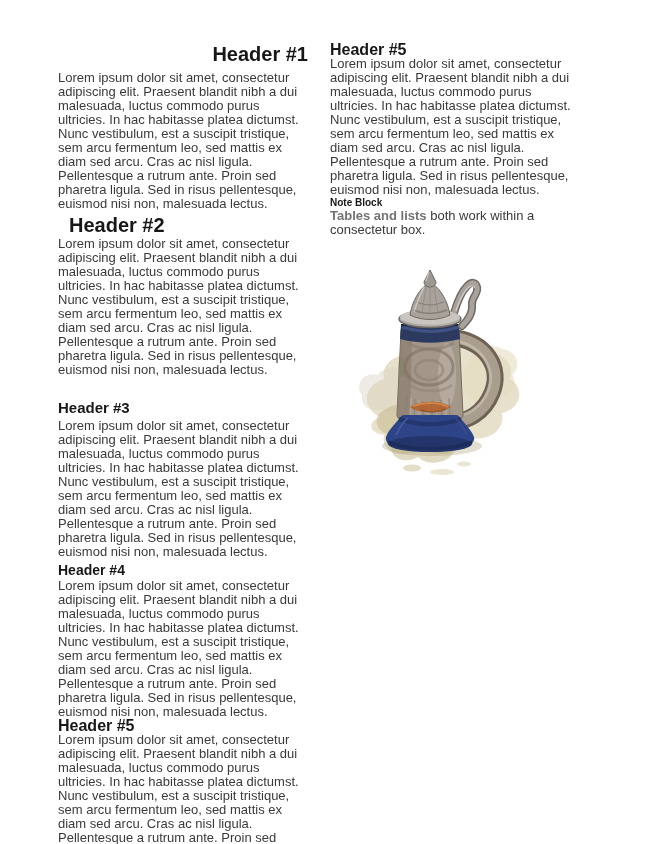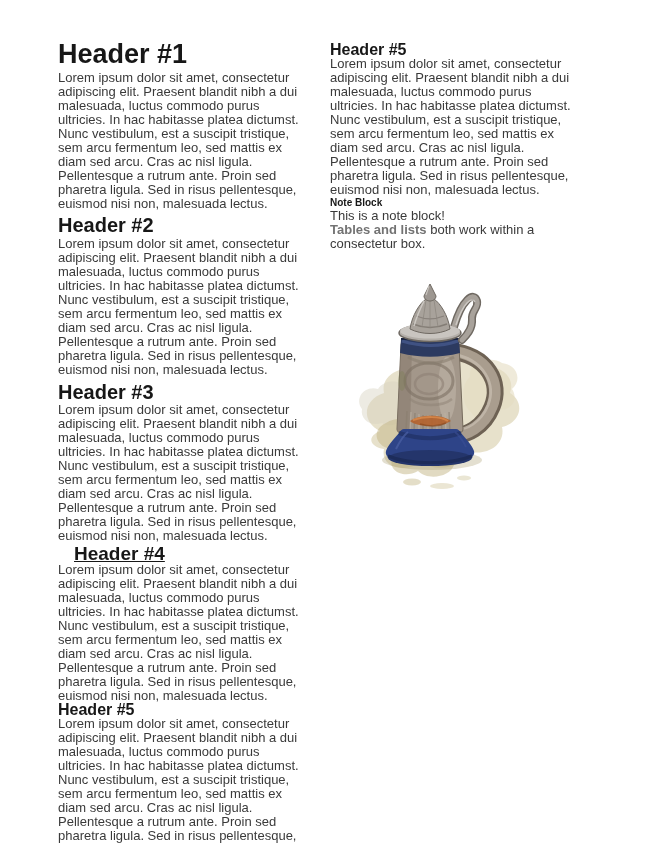--- a/index.html
+++ b/index.html
@@ -20,24 +20,24 @@
     font-size: 13px;
     line-height: 14px;
     color: #3a3a3a;
     letter-spacing: 0;
   }
   h1, h2, h3, h4, h5, .h6 {
     color: #171717;
     font-weight: 700;
     letter-spacing: 0;
   }
-  h1 { font-size: 27px;   line-height: 28px;   margin: 0 0 3px; }
-  h2 { font-size: 20px;   line-height: 21px;   margin: 4px 0 1px; }
-  h3 { font-size: 20px; line-height: 16px;   margin: 7px 0 3px; }
-  h4 { font-size: 19px; line-height: 14px;   margin: 4px 16px 2px; text-decoration: underline; }
+  h1 { font-size: 20px;   line-height: 28px;   margin: 0 0 3px; text-align: right; }
+  h2 { font-size: 20px;   line-height: 21px;   margin: 4px 11px 1px; }
+  h3 { font-size: 15px; line-height: 16px;   margin: 23px 0 3px; }
+  h4 { font-size: 14px; line-height: 14px;   margin: 4px 0 2px; }
   h5 { font-size: 16px; line-height: 12.5px; margin: 1px 0 0; }
   .col-right h5 { margin: 4px 0 0; }
   .h6 { font-size: 10px; line-height: 12.5px; margin: 0; }
   strong { font-weight: 700; color: #737373; }
 
   figure.stein-figure {
     margin: 30px 0 0 20px;
     width: 170px; height: 212px;
     padding: 0;
   }
@@ -63,21 +63,20 @@
 
     <h5>Header #5</h5>
     <p>Lorem ipsum dolor sit amet, consectetur adipiscing elit. Praesent blandit nibh a dui malesuada, luctus commodo purus ultricies. In hac habitasse platea dictumst. Nunc vestibulum, est a suscipit tristique, sem arcu fermentum leo, sed mattis ex diam sed arcu. Cras ac nisl ligula. Pellentesque a rutrum ante. Proin sed pharetra ligula. Sed in risus pellentesque, euismod nisi non, malesuada lectus.</p>
   </div>
 
   <div class="col col-right">
     <h5>Header #5</h5>
     <p>Lorem ipsum dolor sit amet, consectetur adipiscing elit. Praesent blandit nibh a dui malesuada, luctus commodo purus ultricies. In hac habitasse platea dictumst. Nunc vestibulum, est a suscipit tristique, sem arcu fermentum leo, sed mattis ex diam sed arcu. Cras ac nisl ligula. Pellentesque a rutrum ante. Proin sed pharetra ligula. Sed in risus pellentesque, euismod nisi non, malesuada lectus.</p>
 
     <div class="h6">Note Block</div>
-    <p>This is a note block!</p>
 
 
     <p><strong>Tables and lists</strong><span> both work within a consectetur box.</span></p>
 
     <figure class="stein-figure">
       <svg width="170" height="212" viewBox="0 0 170 212" xmlns="http://www.w3.org/2000/svg" role="img">
 
         <g>
           <path d="M30,150 C10,140 14,118 34,112 C30,92 56,82 74,90 C84,72 116,70 128,86
                    C150,82 166,96 160,112 C176,122 170,142 152,146 C156,164 136,176 118,170

